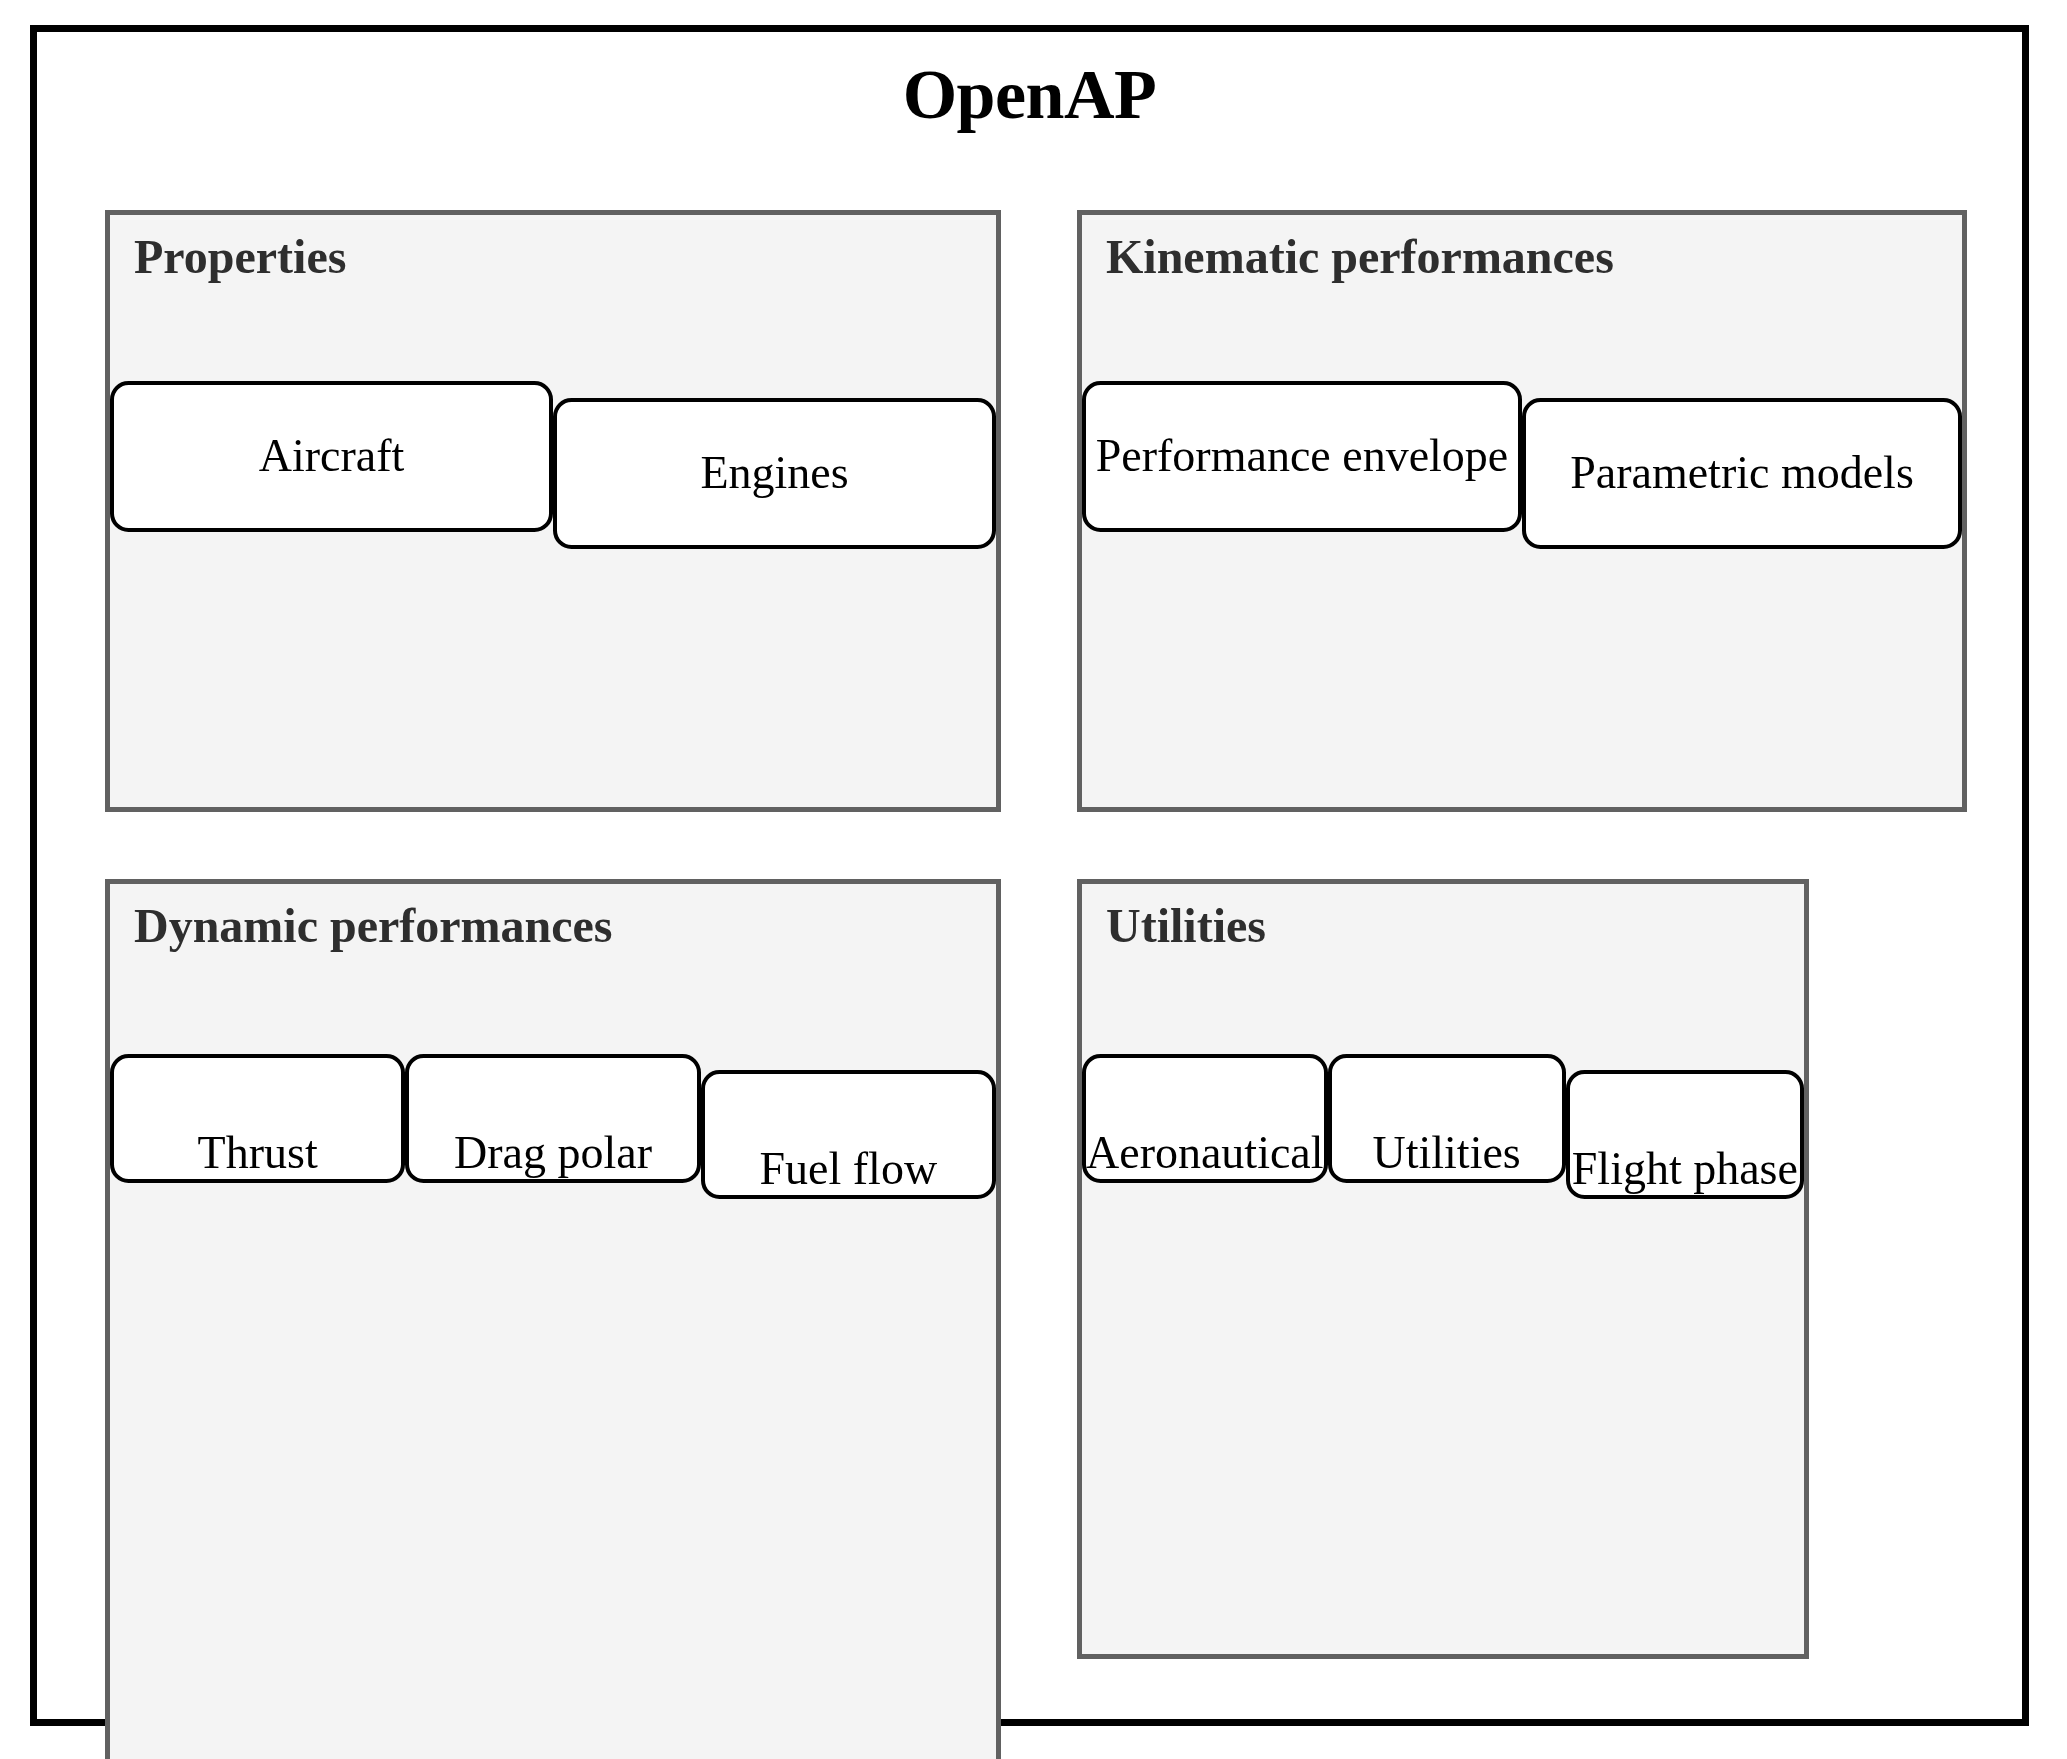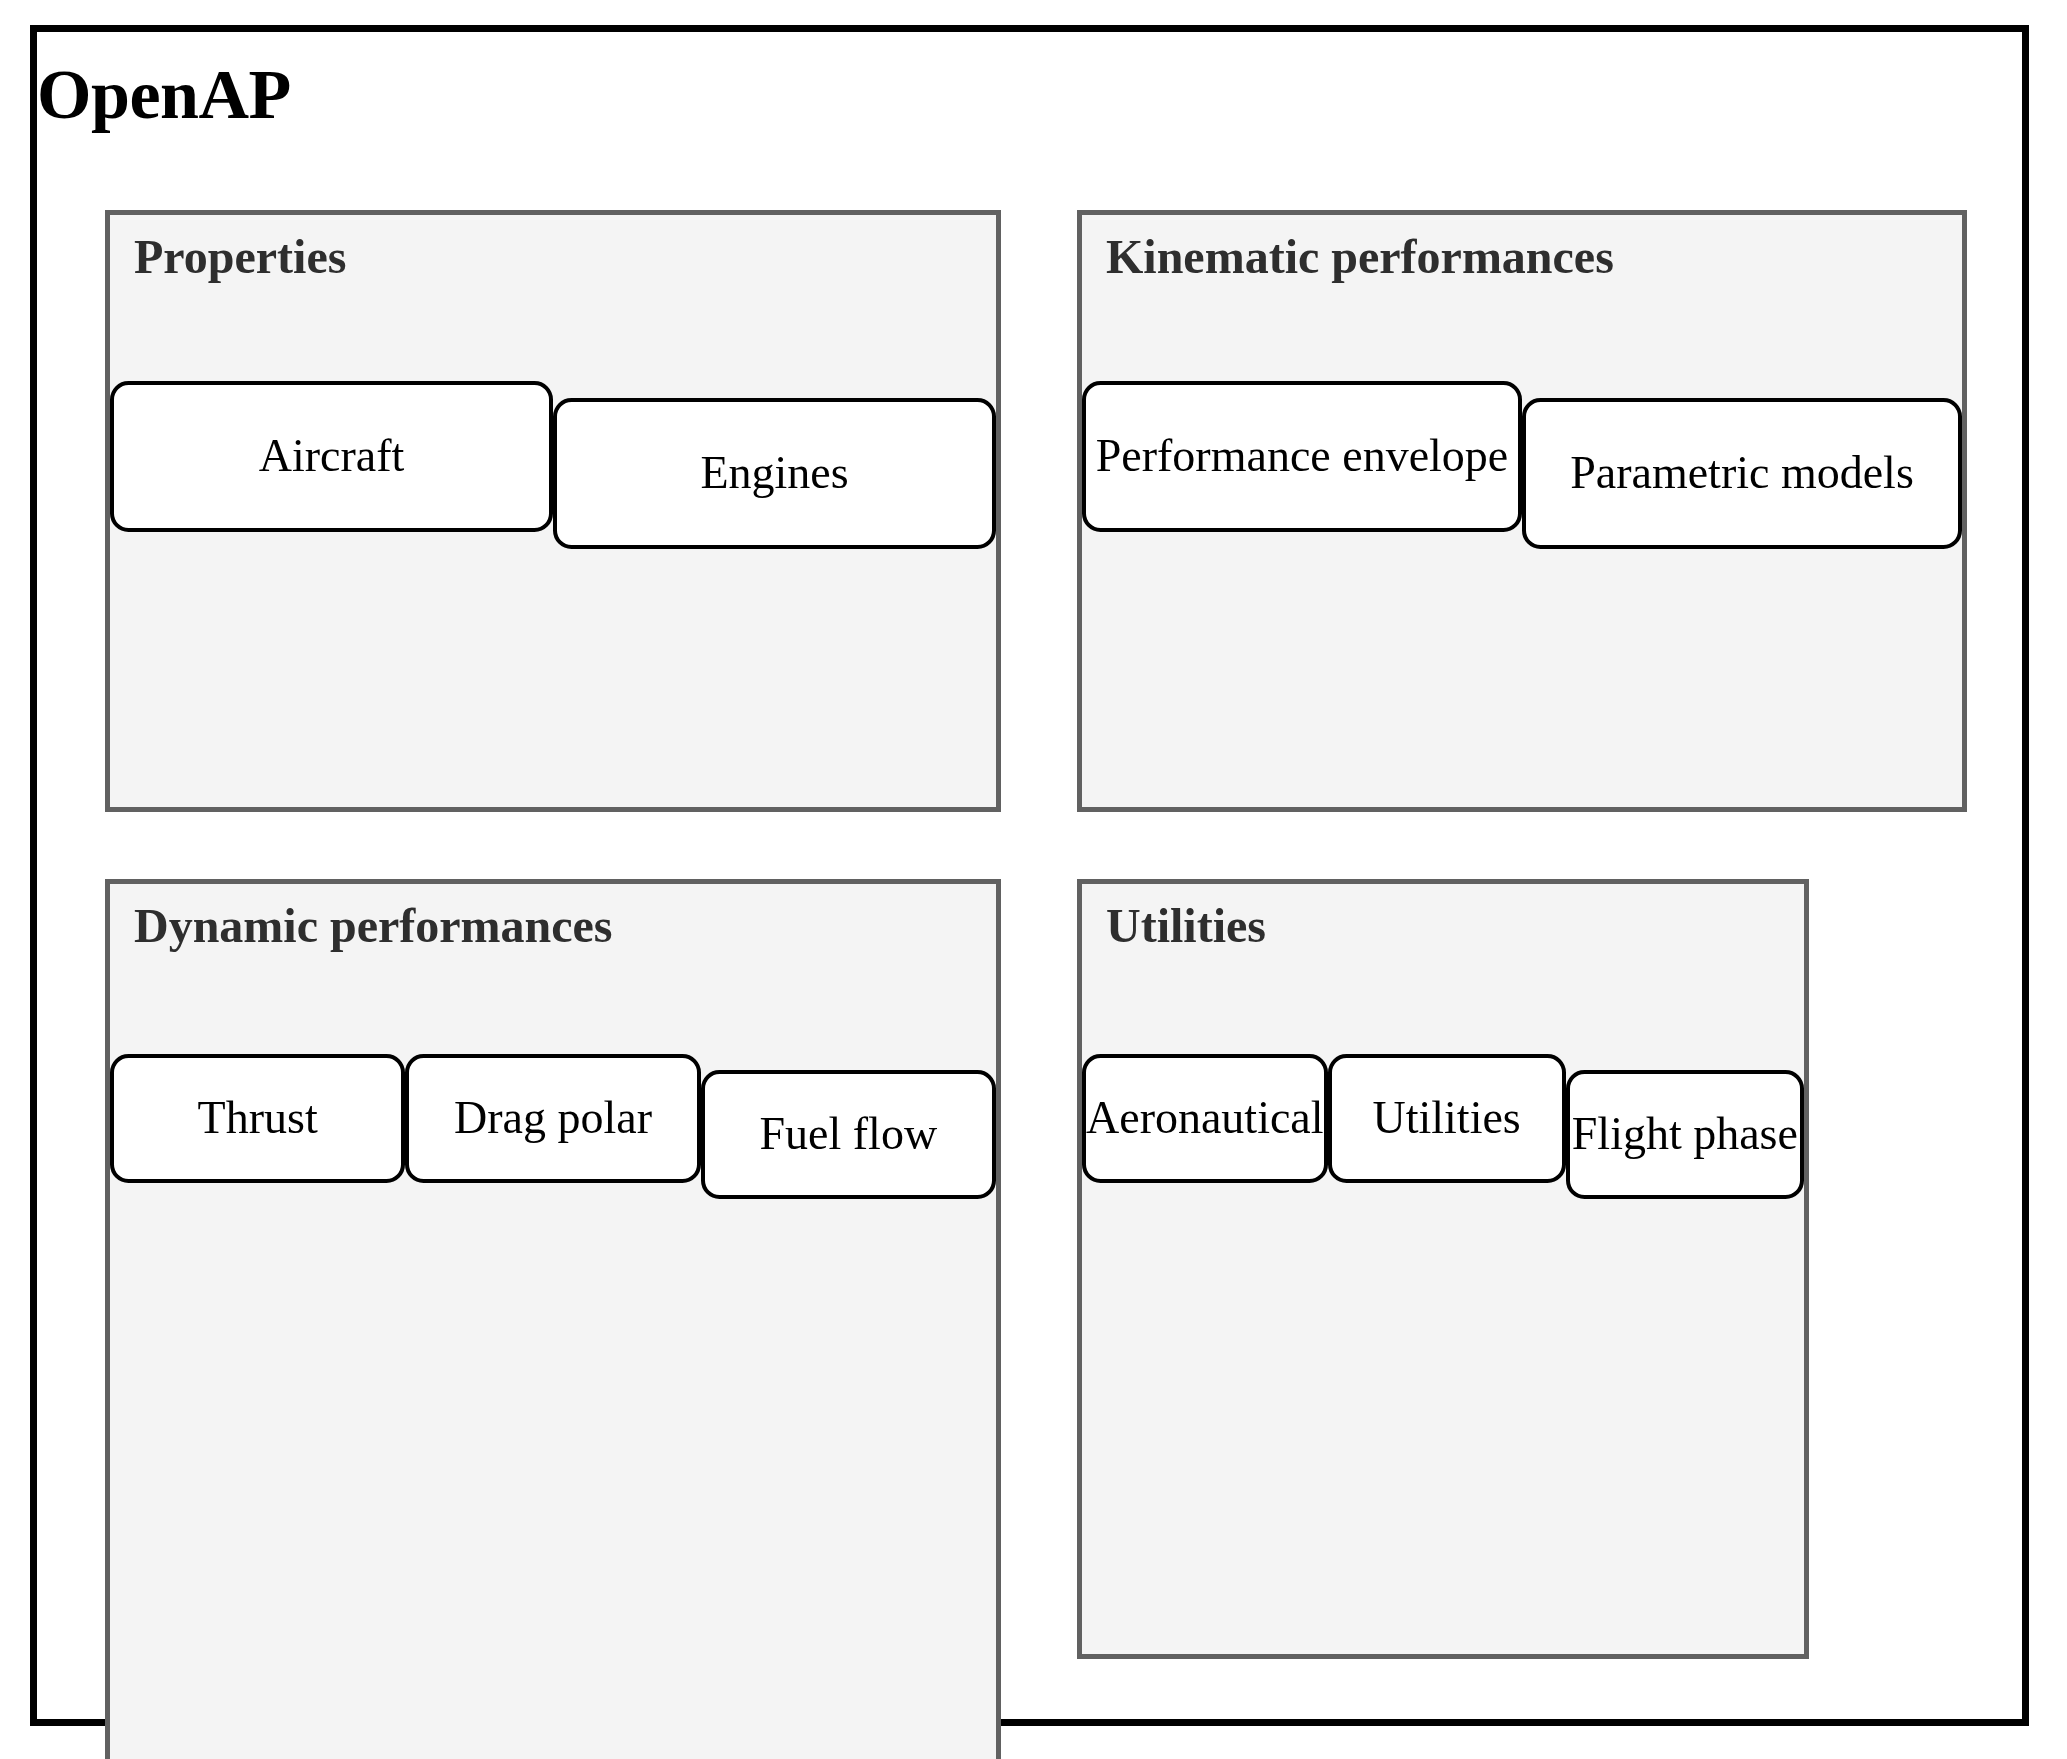--- a/index.html
+++ b/index.html
@@ -25,21 +25,21 @@
     border: 7.4px solid #000000;
     background: #ffffff;
   }
 
   
   #diagram-title {
     position: absolute;
     left: 0;
     top: 24px;
     width: 100%;
-    text-align: left;
+    text-align: center;
     font-size: 70px;
     font-weight: bold;
     color: #000000;
     letter-spacing: -0.5px;
     line-height: 1.1;
   }
 
   
   #panel-grid {
     position: absolute;
@@ -77,21 +77,21 @@
     position: absolute;
     left: 0;
     right: 0;
     display: flex;
     flex-direction: row;
     align-items: center;
   }
   .node-list.two-up   { top: 166px; }
   .node-list.three-up { top: 170px; }
   .node-list.two-up   .node { height: 151px; margin-bottom: 33px; }
-  .node-list.three-up .node { height: 129px; margin-bottom: 32px; }
+  .node-list.three-up .node { height: 129px; margin-bottom: 32px; align-items: flex-end; }
   .node-list .node:last-child { margin-bottom: 0; }
 
   .node {
     box-sizing: border-box;
     width: 661px;
     background: #ffffff;
     border: 4.6px solid #000000;
     border-radius: 18.5px;
     display: flex;
     align-items: center;

